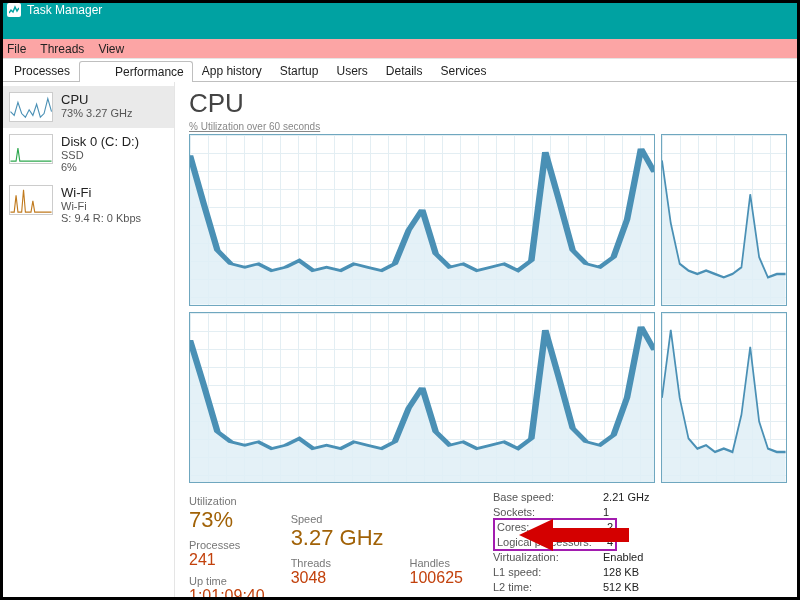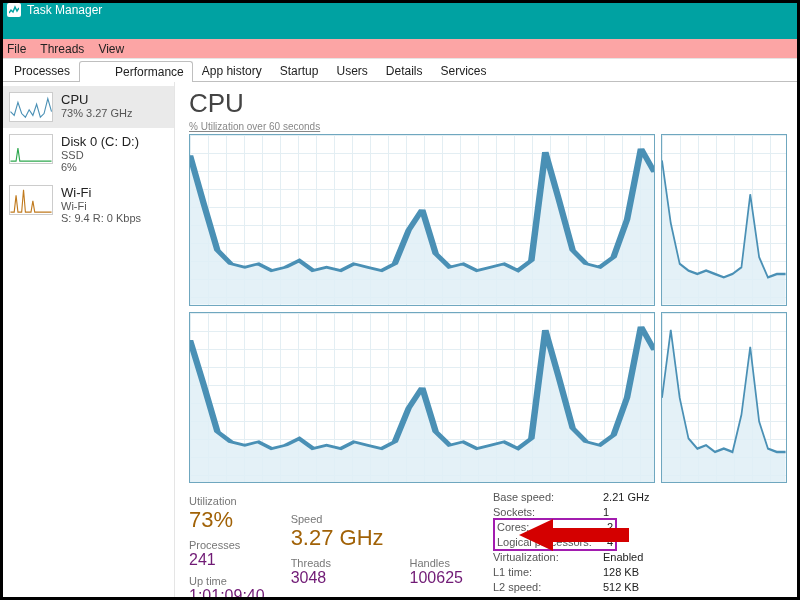--- a/index.html
+++ b/index.html
@@ -40,21 +40,21 @@
     background-size: 18px 18px;
   }
   .chart svg { position:absolute; inset:0; width:100%; height:100%; }
   .chart svg path.line { fill:none; stroke:#4a90b5; stroke-width:1.4; }
   .chart svg path.area { fill:#dfeef6; opacity:0.85; }
   
   .stats { display:flex; padding-top:8px; font-size:12px; color:#444;align-items:center; }
   .stats .col { margin-right:26px; }
   .stats .lbl { font-size:11px; color:#777; }
   .stats .val-big { font-size:22px; font-weight:400; color:#a16207; margin-bottom:6px; }
-  .stats .val-med { font-size:16px; color:#701a75; }
+  .stats .val-med { font-size:16px; color:#c2410c; }
   .kv { display:grid; grid-template-columns:110px auto; row-gap:3px; font-size:11px; }
   .kv .k { color:#555; }
   .kv .v { color:#222; }
   .highlight-box { border:2px solid #a21caf; padding:1px 2px; display:inline-block; }
   .arrow { position:absolute; }
   .arrow svg polygon { fill:#d40000; }
 </style>
 </head>
 <body>
 
@@ -193,23 +193,23 @@
           <div class="kv">
             <div class="k">Cores:</div>
             <div class="v">2</div>
             <div class="k">Logical processors:</div>
             <div class="v">4</div>
           </div>
         </div>
         <div class="kv">
           <div class="k">Virtualization:</div>
           <div class="v">Enabled</div>
-          <div class="k">L1 time:</div>
+          <div class="k">L1 speed:</div>
           <div class="v">128 KB</div>
-          <div class="k">L2 speed:</div>
+          <div class="k">L2 time:</div>
           <div class="v">512 KB</div>
           <div class="k">L3 cache:</div>
           <div class="v">4.0 MB</div>
         </div>
       </div>
 
       <div class="arrow" style="left:330px; top:32px;">
         <svg width="110" height="40" viewBox="0 0 110 40">
           <polygon points="0,20 34,4 34,13 110,13 110,27 34,27 34,36"></polygon>
         </svg>

